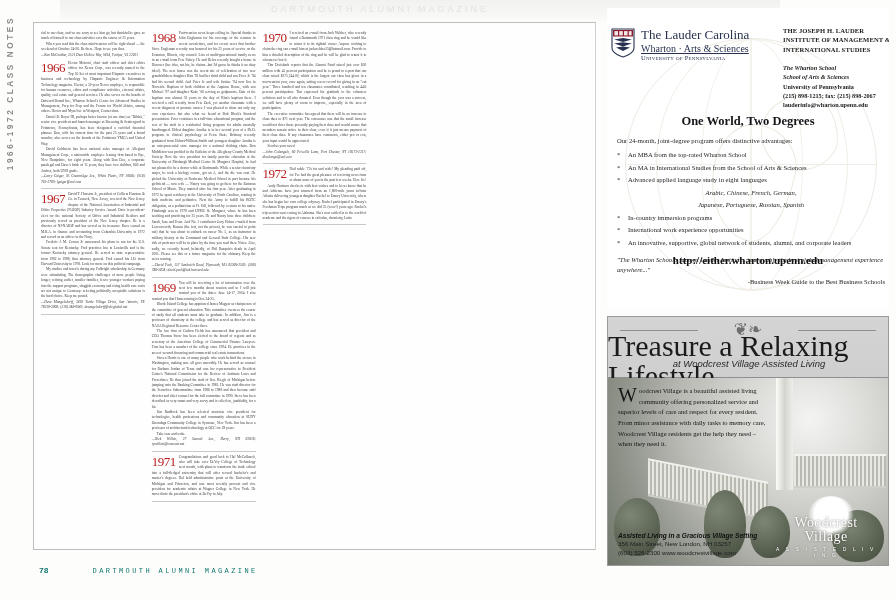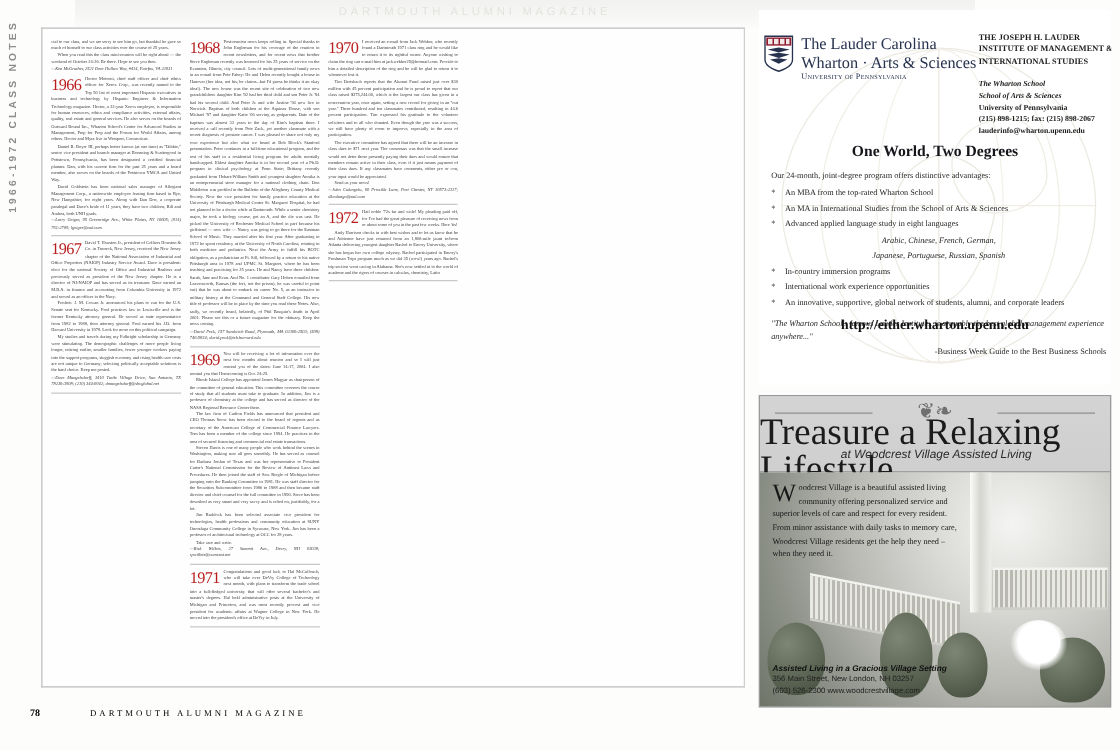--- a/index.html
+++ b/index.html
@@ -67,22 +67,22 @@
   .yearnum{
     font-family:Liberation Serif, serif;
     font-size:13px;line-height:0.95;font-weight:400;
     color:#b91c1c;letter-spacing:-0.5px;
     float:left;margin:1px 3px 0 0;
   }
   .rule{border:0;border-top:.5px solid #c8c8c8;margin:3px 0 3px 0;height:0;}
 
   
   .folio{
-    position:absolute;left:24px;top:560px;width:520px;
-    font-family:Liberation Serif, serif;color:#000000;
+    position:absolute;left:39px;top:560px;width:520px;
+    font-family:Liberation Mono, monospace;color:#0f766e;
   }
   .folio .pg{font-size:8px;font-weight:700;display:inline-block;width:44px;}
   .folio .mag{font-size:7px;letter-spacing:2.4px;}
 
   
   .ad-lauder{
     position:absolute;left:607px;top:8px;width:282px;height:300px;
     background:#ffffff;overflow:hidden;
   }
   .globe{
@@ -108,21 +108,21 @@
     position:absolute;left:54%;top:22%;width:30%;height:30%;
     border:1px solid #e8e4d9;border-radius:60% 40% 55% 45%/50% 60% 40% 50%;
   }
 
   .lauder-head{position:absolute;left:4px;top:20px;width:274px;display:flex;gap:6px;}
   .penn-shield{
     width:24px;height:30px;flex:0 0 auto;position:relative;
   }
   .lauder-words{flex:1 1 auto;}
   .lauder-t1{font-family:"Liberation Serif",serif;font-size:13px;color:#27324f;line-height:1.05;}
-  .lauder-t2{font-family:"Liberation Serif",serif;font-size:13px;color:#27324f;line-height:1.15;margin-top:1px;}
+  .lauder-t2{font-family:"Liberation Serif",serif;font-size:10px;color:#27324f;line-height:1.15;margin-top:1px;text-decoration:underline;}
   .lauder-t3{font-family:"Liberation Serif",serif;font-size:6.6px;color:#27324f;letter-spacing:.2px;font-variant:small-caps;}
 
   .lauder-right{position:absolute;left:176px;top:18px;width:112px;}
   .lauder-inst{font-family:"Liberation Serif",serif;font-weight:700;font-size:6.6px;line-height:1.42;color:#1c1c1c;letter-spacing:.1px;}
   .lauder-addr{margin-top:9px;font-family:"Liberation Serif",serif;font-weight:700;font-size:6.2px;line-height:1.5;color:#1c1c1c;}
   .lauder-addr .it{font-style:italic;}
 
   .lauder-title{
     position:absolute;left:0;top:106px;width:282px;text-align:center;
     font-family:Liberation Serif, serif;font-weight:700;font-size:12.5px;color:#15151a;
@@ -360,16 +360,21 @@
       </div>
 
       <div class="wood-tree"></div>
 
       <div class="wood-foot">
         <div class="wood-tag">Assisted Living in a Gracious Village Setting</div>
         <div class="wood-addr">356 Main Street, New London, NH 03257</div>
         <div class="wood-addr">(603) 526-2300  www.woodcrestvillage.com</div>
       </div>
 
+      <div class="wood-logo">
+        <div class="wl1">Woodcrest</div>
+        <div class="wl2">Village</div>
+        <div class="wl3">A S S I S T E D   L I V I N G</div>
+      </div>
     </div>
   </div>
 
 </div>
 
 </body></html>

